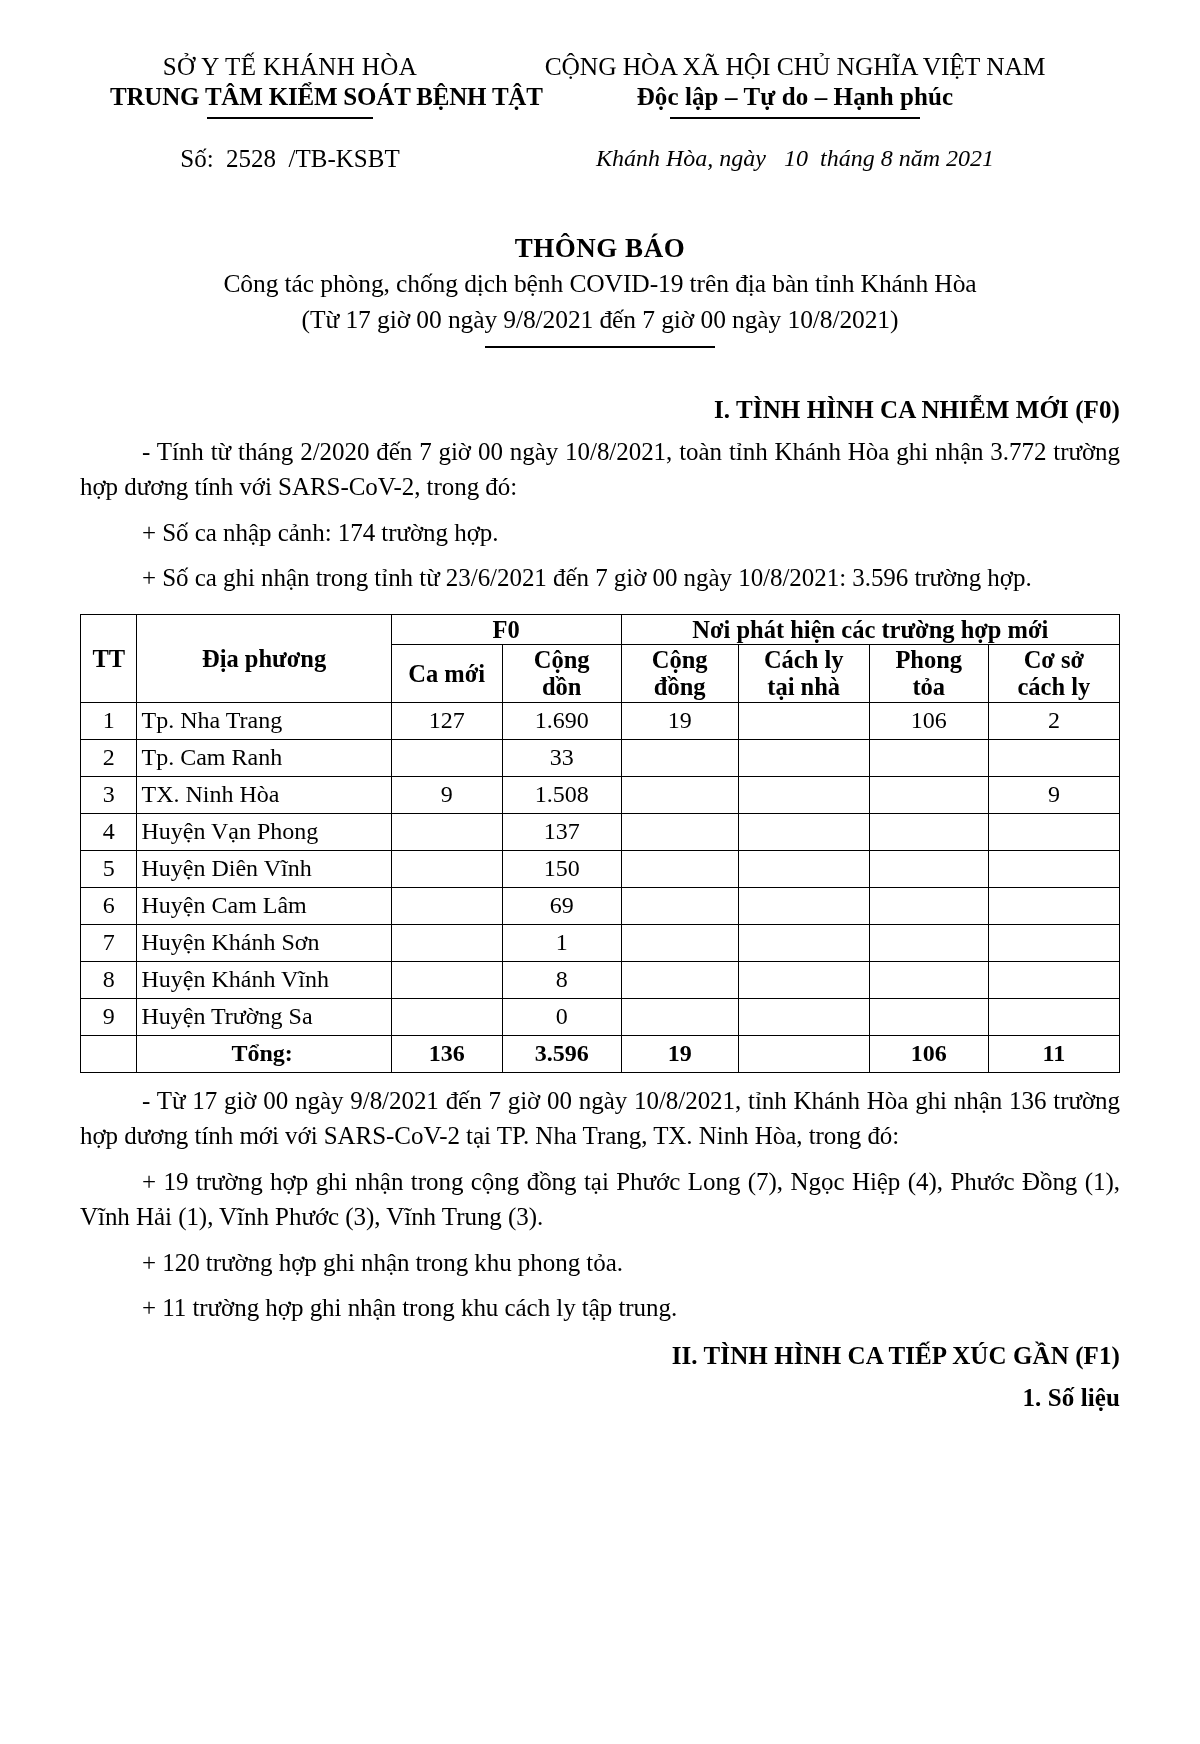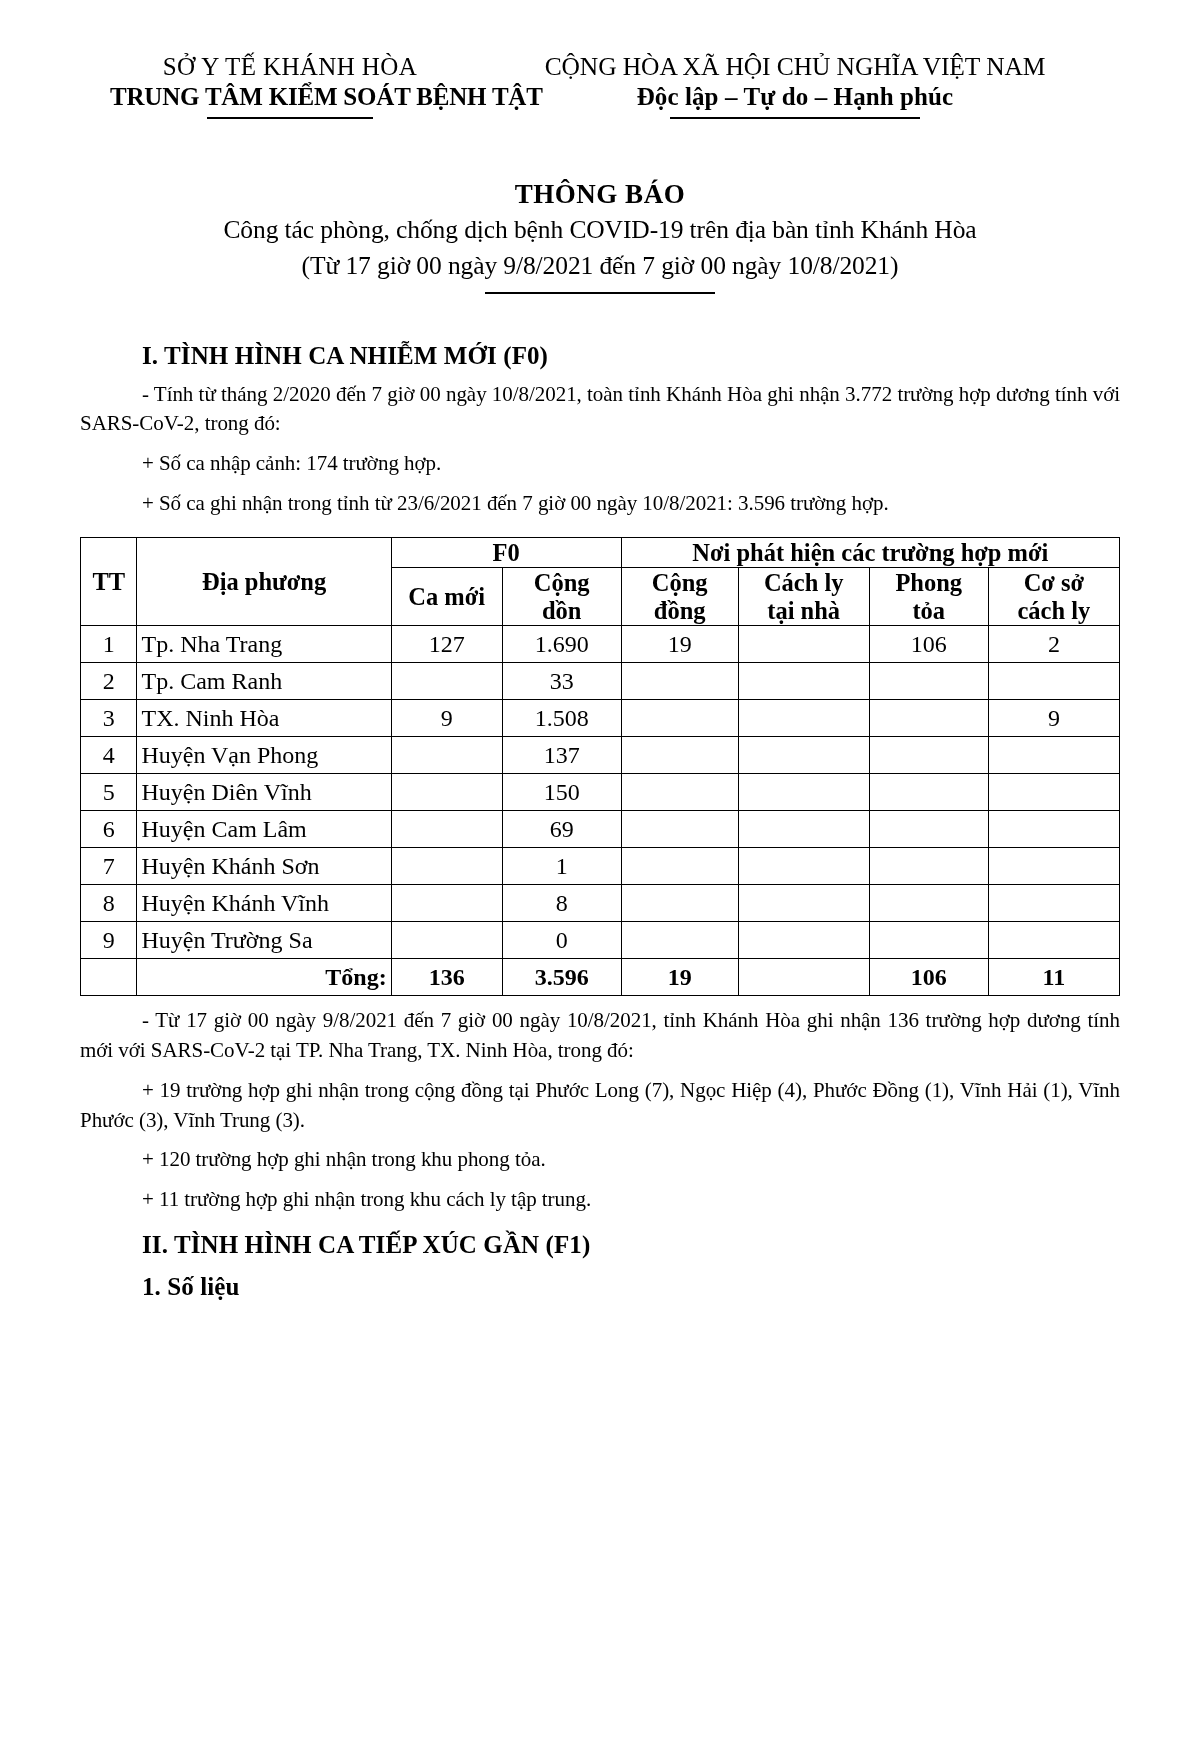--- a/index.html
+++ b/index.html
@@ -124,23 +124,24 @@
     width: 1040px;
     margin: 0 auto;
     box-sizing: border-box;
   }
   .sec-head {
     font-size: 25px;
     font-weight: bold;
     text-indent: 62px;
     margin-top: 48px;
     letter-spacing: 0.1px;
+    text-align: right;
   }
   p.para {
-    font-size: 21px;
+    font-size: 25px;
     line-height: 1.42;
     margin: 10px 0 0 0;
     text-indent: 62px;
     text-align: justify;
     letter-spacing: -0.05px;
   }
 
   
   table.f0 {
     border-collapse: collapse;
@@ -161,21 +162,21 @@
     font-size: 24.5px;
   }
   td.idx { text-align: center; font-weight: normal; }
   td.place { text-align: left; padding-left: 12px; }
   td.num { text-align: center; }
   tr.total td {
     font-weight: bold;
     text-align: center;
   }
   tr.total td.place {
-    text-align: right;
+    text-align: center;
     padding-left: 0;
   }
   .col-tt    { width: 56px; }
   .col-place { width: 252px; }
   .col-camoi { width: 110px; }
   .col-cdon  { width: 118px; }
   .col-cdong { width: 116px; }
   .col-clnha { width: 130px; }
   .col-phong { width: 118px; }
   .col-coso  { width: 130px; }
@@ -193,20 +194,24 @@
       <div class="mh-line2">TRUNG TÂM KIỂM SOÁT BỆNH TẬT</div>
       <div class="rule rule-left"></div>
     </div>
     <div class="mh-right">
       <div class="mh-line1">CỘNG HÒA XÃ HỘI CHỦ NGHĨA VIỆT NAM</div>
       <div class="mh-line2">Độc lập – Tự do – Hạnh phúc</div>
       <div class="rule rule-right"></div>
     </div>
   </div>
 
+  <div class="numrow">
+    <div class="left">Số:  2528  /TB-KSBT</div>
+    <div class="right">Khánh Hòa, ngày   10  tháng 8 năm 2021</div>
+  </div>
 
   <div class="titleblock">
     <div class="t-main">THÔNG BÁO</div>
     <div class="t-sub">Công tác phòng, chống dịch bệnh COVID-19 trên địa bàn tỉnh Khánh Hòa</div>
     <div class="t-sub">(Từ 17 giờ 00 ngày 9/8/2021 đến 7 giờ 00 ngày 10/8/2021)</div>
     <div class="t-rule"></div>
   </div>
 
   <div class="body-wrap">
     <div class="sec-head">I. TÌNH HÌNH CA NHIỄM MỚI (F0)</div>

